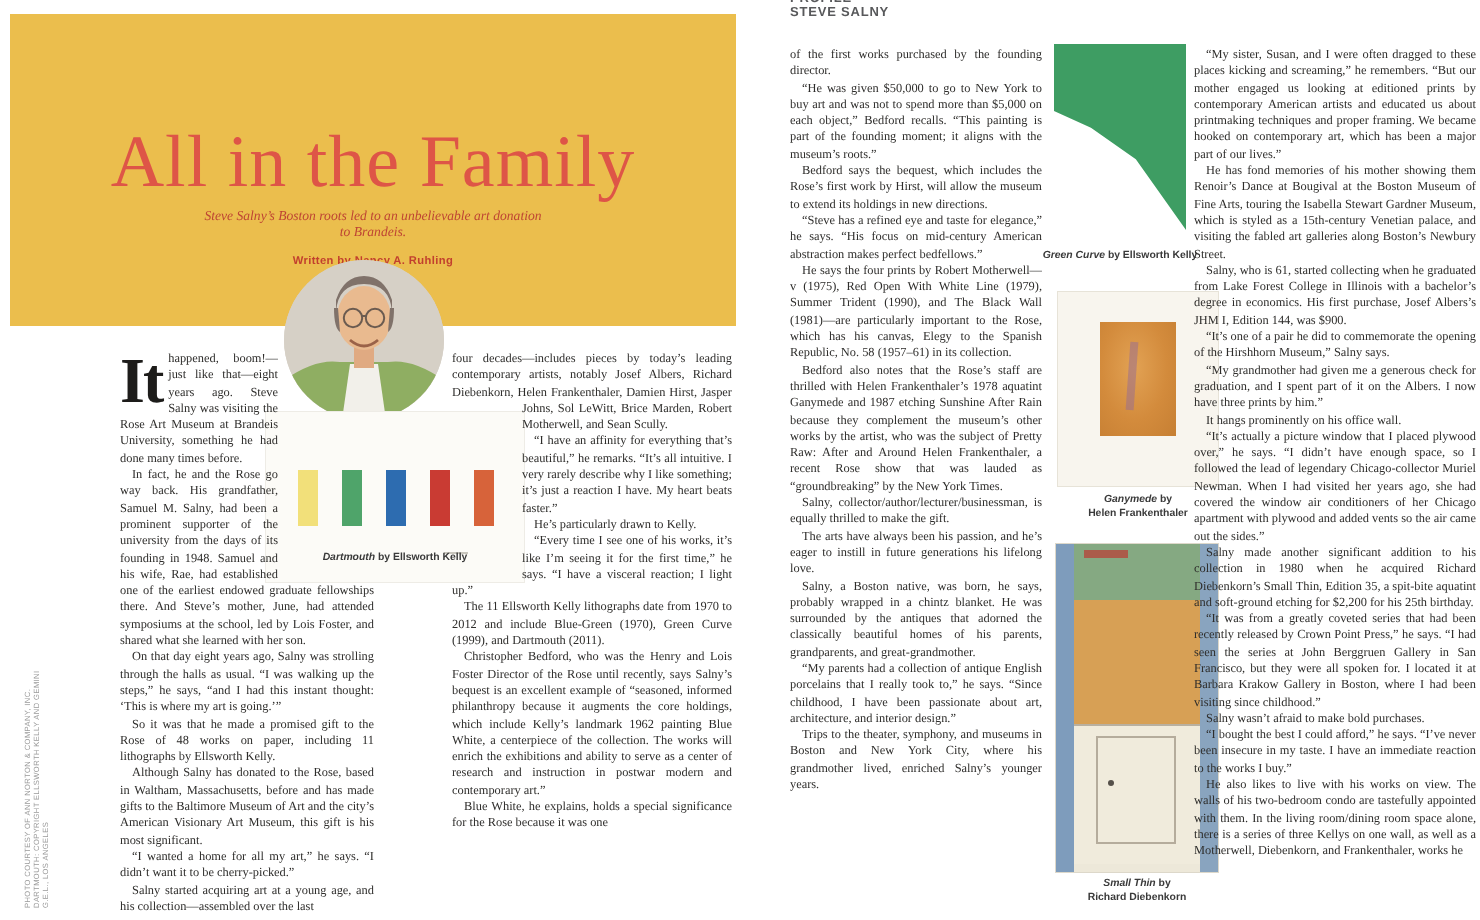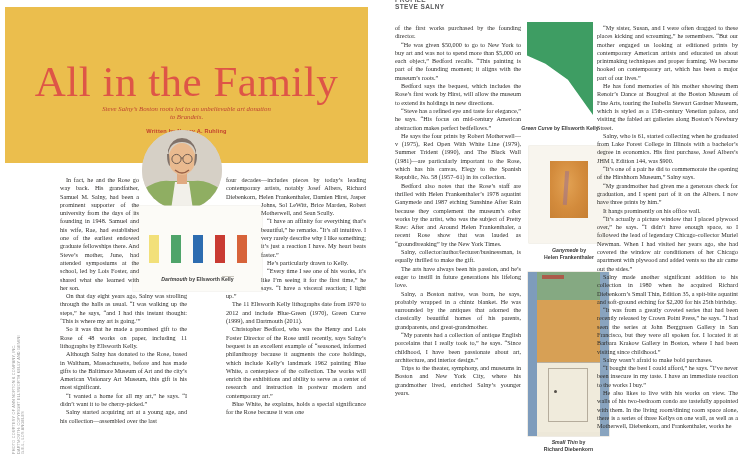--- a/index.html
+++ b/index.html
@@ -17,21 +17,21 @@
     font-size:3.8px;line-height:4.6px;color:#9a9a9a;letter-spacing:.2px;
   }
 
   
   .yellow-block{
     position:absolute;left:5px;top:7px;width:363px;height:156px;
     background:#EBBE4D;text-align:center;
   }
   .title{
     margin:58px 0 0 0;font-weight:400;
-    font-size:43px;line-height:34px;color:#DE5547;
+    font-size:37px;line-height:34px;color:#DE5547;
     font-family:"Liberation Serif", serif;letter-spacing:.5px;
   }
   .subtitle{
     margin:6px auto 0 auto;max-width:170px;
     font-style:italic;font-size:6.8px;line-height:8.2px;color:#BE4433;
   }
   .byline{
     margin:7px 0 0 0;font-family:"Liberation Sans", sans-serif;
     font-weight:bold;font-size:5.6px;color:#C2402E;letter-spacing:.2px;
   }
@@ -163,20 +163,21 @@
         <div class="bar" style="background: rgb(215, 99, 58);"></div>
       </div>
       <div class="sig"></div>
     </div>
     <div class="caption cap-dartmouth">
       <span class="art-title">Dartmouth</span><span> by Ellsworth Kelly</span>
     </div>
 
     <div class="body-col colA">
       <div class="wrapA"></div>
+      <p class="first"><span class="dropcap">It</span><span>happened, boom!—just like that—eight years ago. Steve Salny was visiting the Rose Art Museum at Brandeis University, something he had done many times before.</span></p>
       <p>In fact, he and the Rose go way back. His grandfather, Samuel M. Salny, had been a prominent supporter of the university from the days of its founding in 1948. Samuel and his wife, Rae, had established one of the earliest endowed graduate fellowships there. And Steve’s mother, June, had attended symposiums at the school, led by Lois Foster, and shared what she learned with her son.</p>
       <p>On that day eight years ago, Salny was strolling through the halls as usual. “I was walking up the steps,” he says, “and I had this instant thought: ‘This is where my art is going.’”</p>
       <p>So it was that he made a promised gift to the Rose of 48 works on paper, including 11 lithographs by Ellsworth Kelly.</p>
       <p>Although Salny has donated to the Rose, based in Waltham, Massachusetts, before and has made gifts to the Baltimore Museum of Art and the city’s American Visionary Art Museum, this gift is his most significant.</p>
       <p>“I wanted a home for all my art,” he says. “I didn’t want it to be cherry-picked.”</p>
       <p>Salny started acquiring art at a young age, and his collection—assembled over the last</p>
     </div>
 
     <div class="body-col colB">
       <div class="wrapB"></div>

